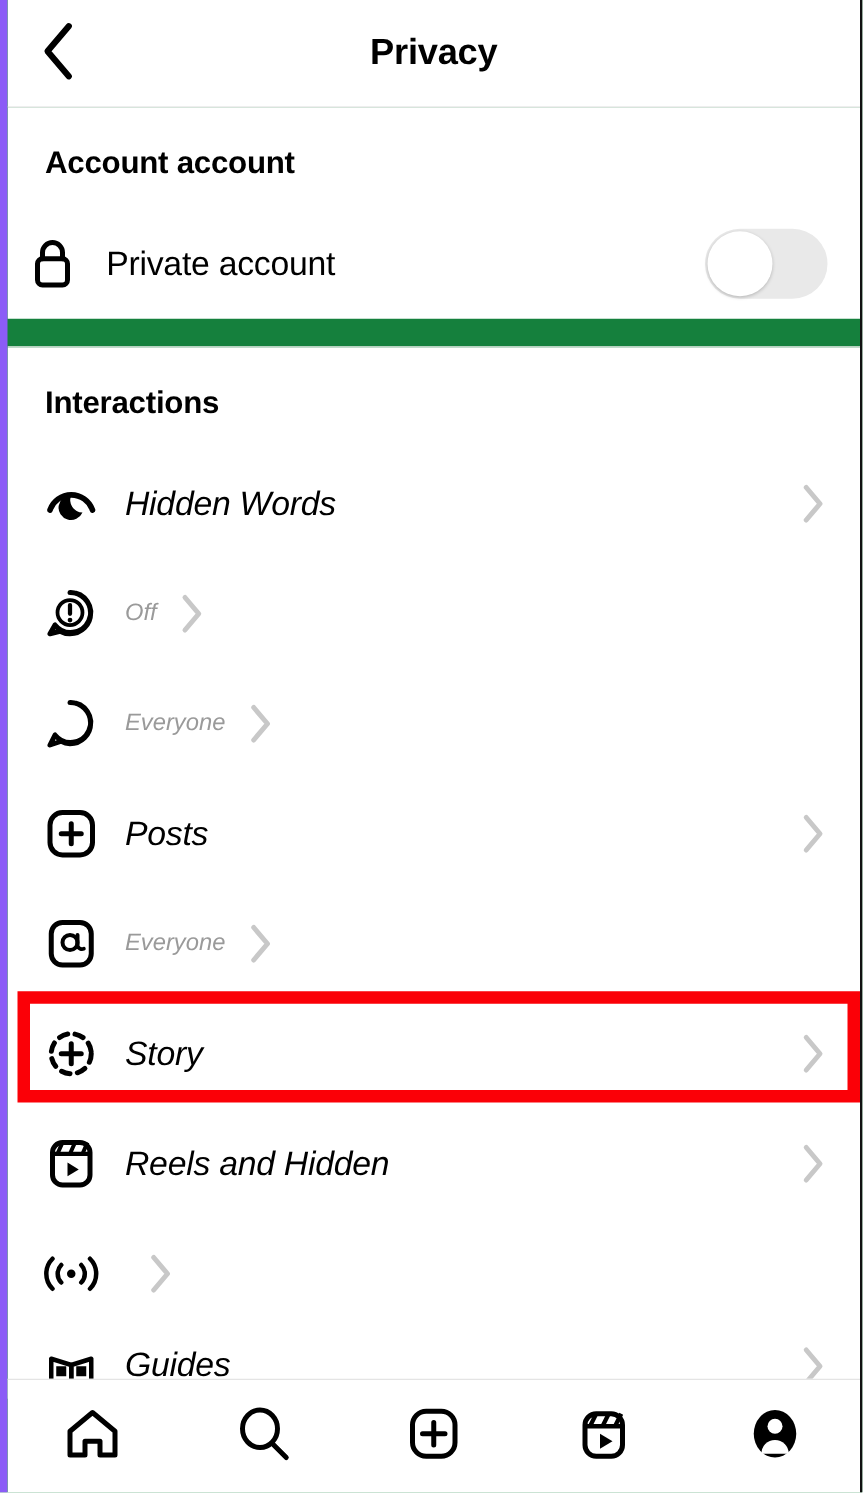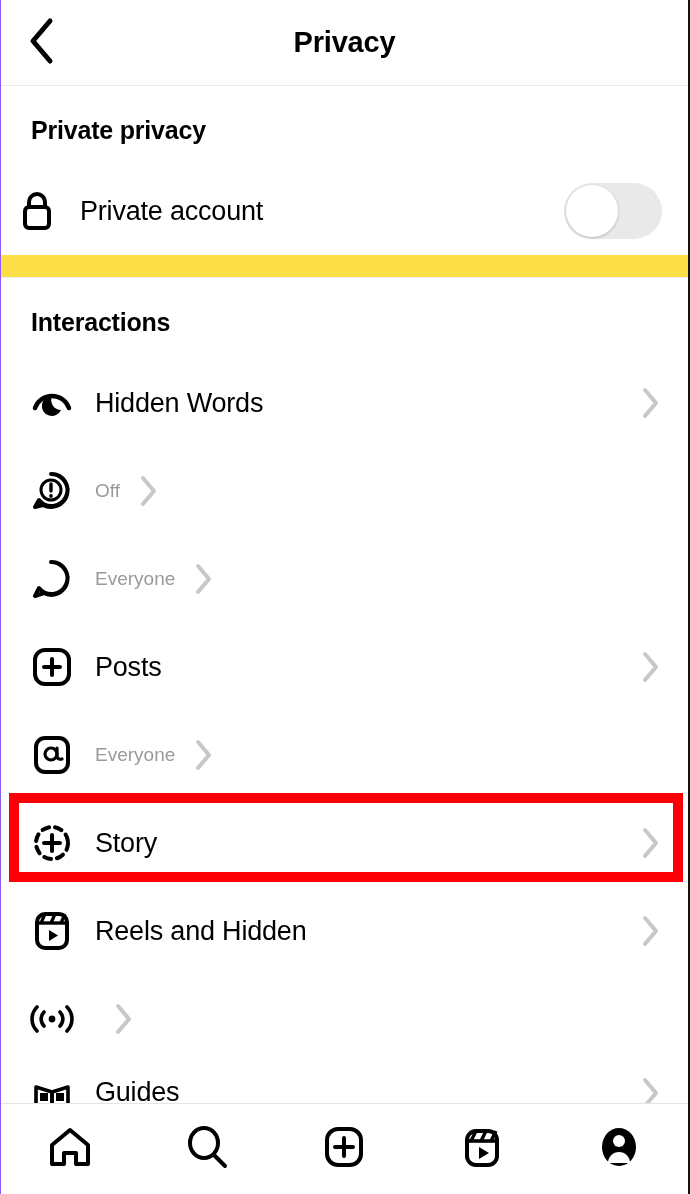--- a/index.html
+++ b/index.html
@@ -8,24 +8,24 @@
     background: #ffffff;
   }
   body {
     font-family: "Liberation Sans", sans-serif;
     -webkit-font-smoothing: antialiased;
   }
   #screen {
     position: relative;
     width: 690px;
     height: 1194px;
-    background: #fde047;
+    background: #15803d;
     overflow: hidden;
     box-sizing: border-box;
-    border-left: 1px solid #8b5cf6;
+    border-left: 6px solid #8b5cf6;
     border-right: 2px solid #111111;
   }
 
   
   #header {
     position: relative;
     height: 86px;
     box-sizing: border-box;
     border-bottom: 1px solid #e9e9e9;
     display: flex;
@@ -195,41 +195,41 @@
       <span>
         <svg width="30" height="48" viewBox="0 0 30 48" fill="none">
           <path d="M24 4 L7 24 L24 44" stroke="#000" stroke-width="5" stroke-linecap="round" stroke-linejoin="round"></path>
         </svg>
       </span>
     </div>
     <div id="header-title">Privacy</div>
   </div>
 
   <div class="section">
-    <div class="section-title">Private privacy</div>
+    <div class="section-title">Account account</div>
     <div class="row" style="margin-top:22px;padding-left:11px;">
       <div class="row-icon">
         <svg width="40" height="44" viewBox="0 0 40 44" fill="none">
           <path d="M12 18 V13 a8 8 0 0 1 16 0 v5" stroke="#000" stroke-width="4" stroke-linecap="round"></path>
           <rect x="8" y="18" width="24" height="21" rx="4" stroke="#000" stroke-width="4"></rect>
         </svg>
       </div>
       <div class="row-label">Private account</div>
       <div class="toggle">
         <div class="knob"></div>
       </div>
     </div>
   </div>
 
   <div class="section-divider" style="margin-top:22px;"></div>
 
   <div class="section" id="list-area">
     <div class="section-title">Interactions</div>
 
-    <div id="interactions-list" style="margin-top:22px;">
+    <div id="interactions-list" style="margin-top:22px;font-style:italic;">
 
       <div class="row">
         <div class="row-icon">
           <svg width="46" height="42" viewBox="0 0 46 42" fill="none">
             <path d="M6 26 A18 18 0 0 1 40 26" stroke="#000" stroke-width="4.5" stroke-linecap="round"></path>
             <path d="M23 14 a10 10 0 1 0 9 14 a10 10 0 0 1 -9 -14 z" fill="#000"></path>
           </svg>
         </div>
         <div class="row-label">Hidden Words</div>
         <div class="row-value"></div>

